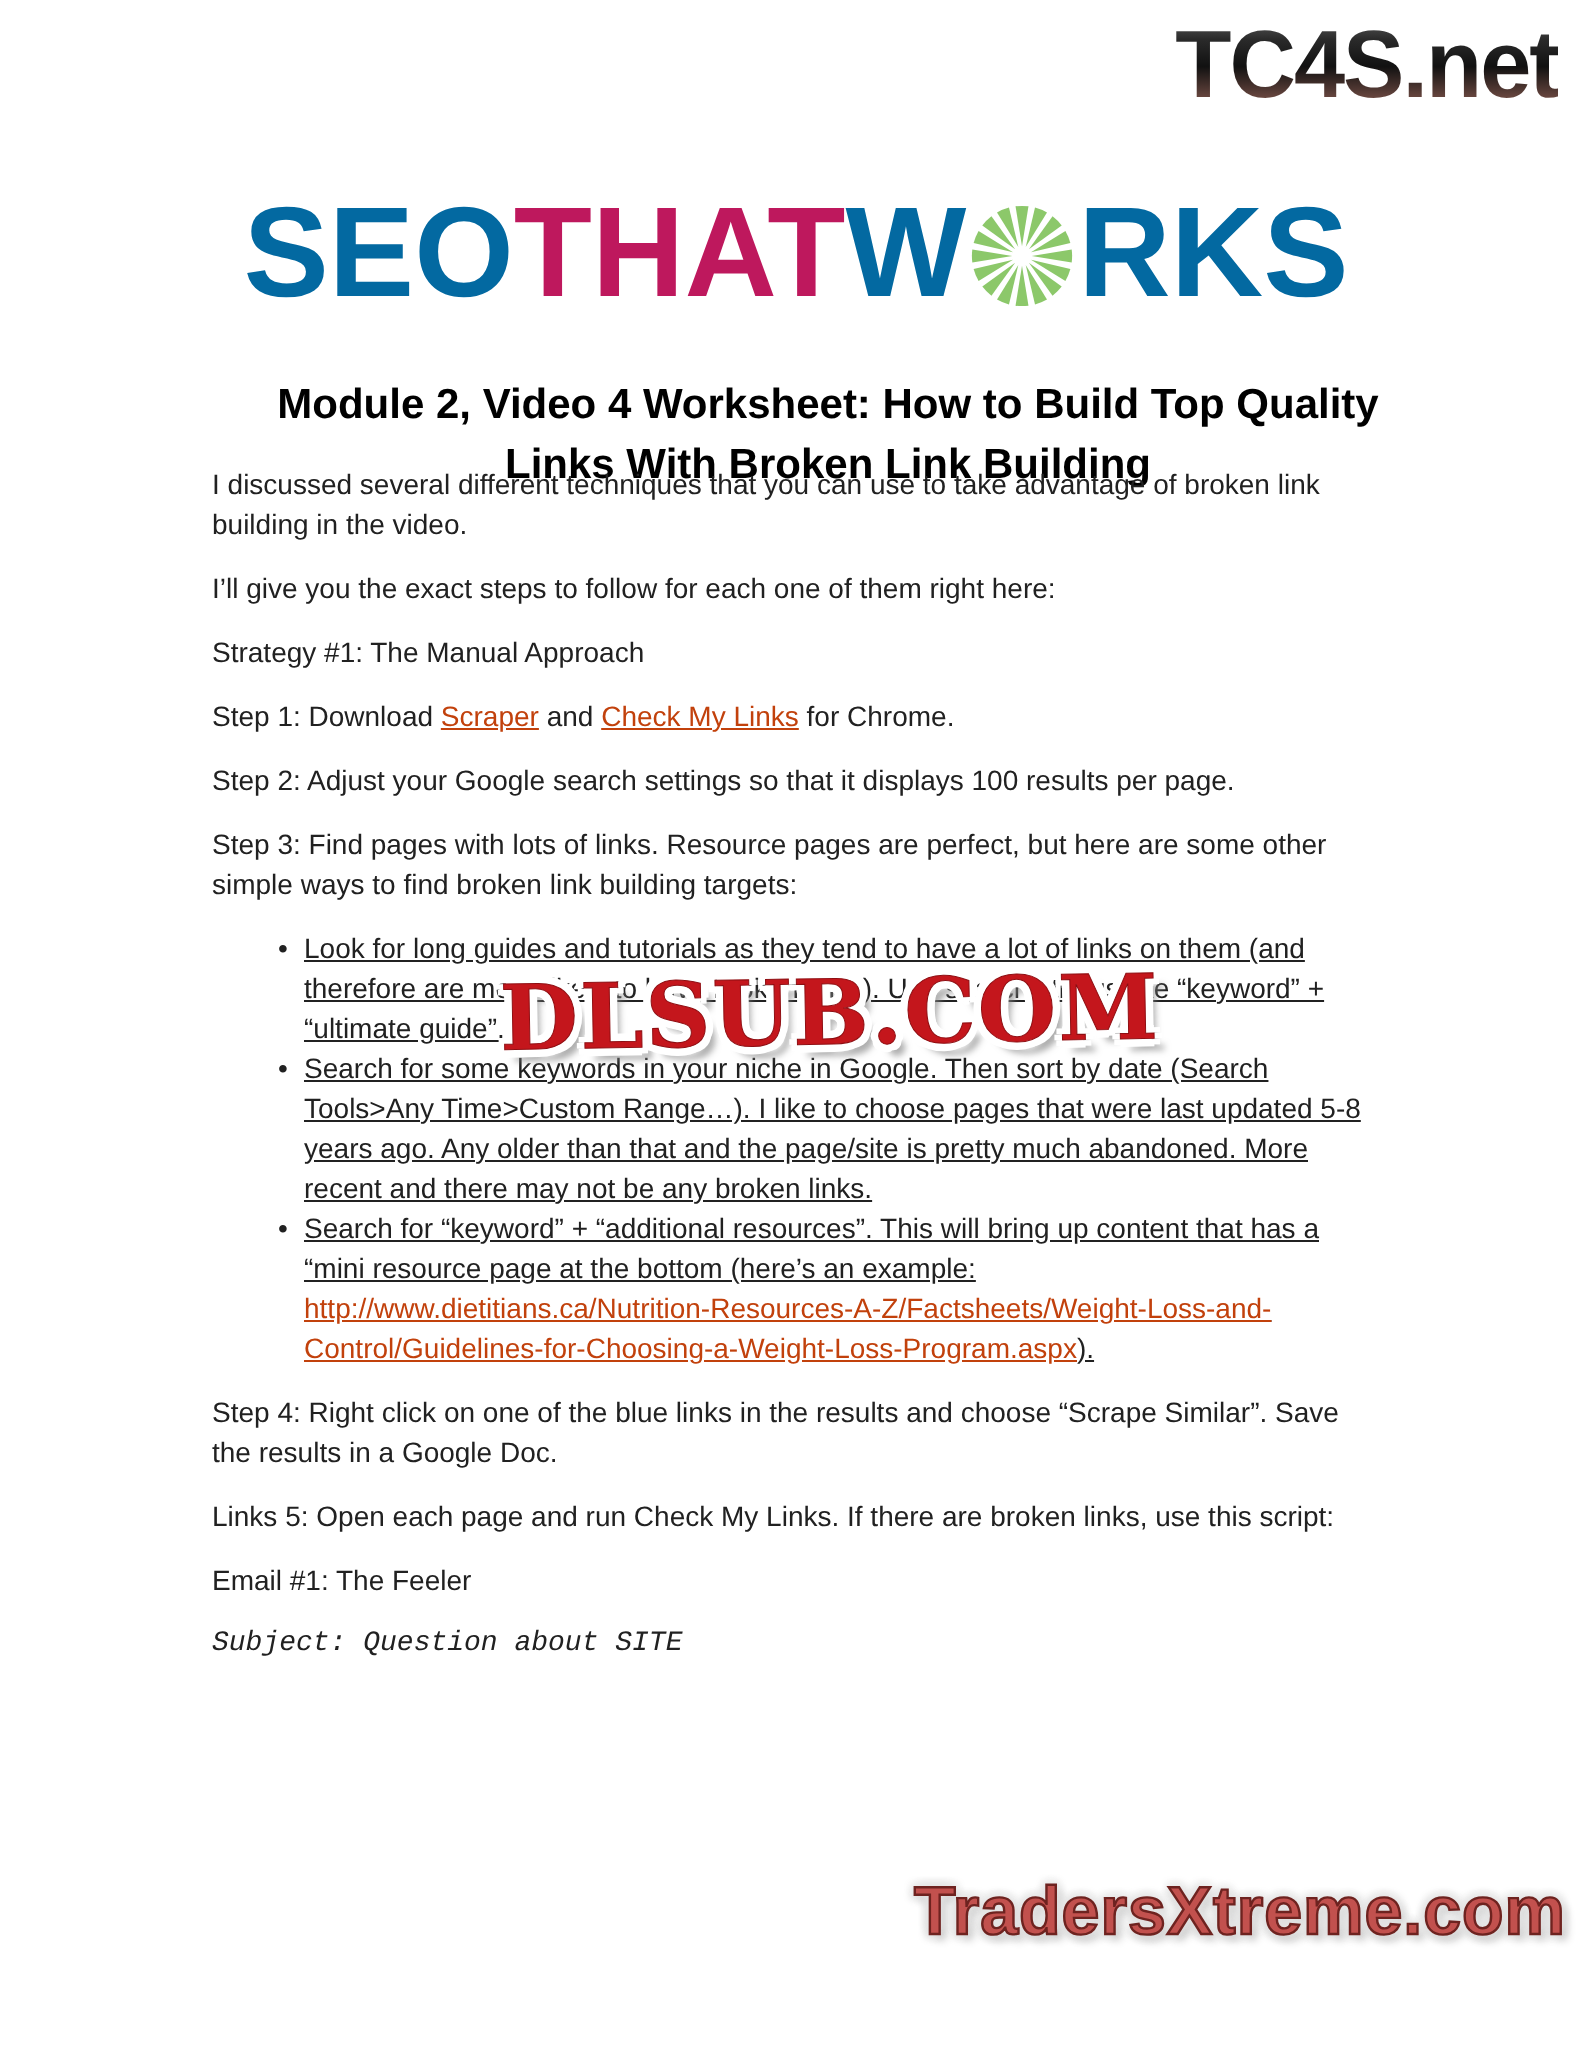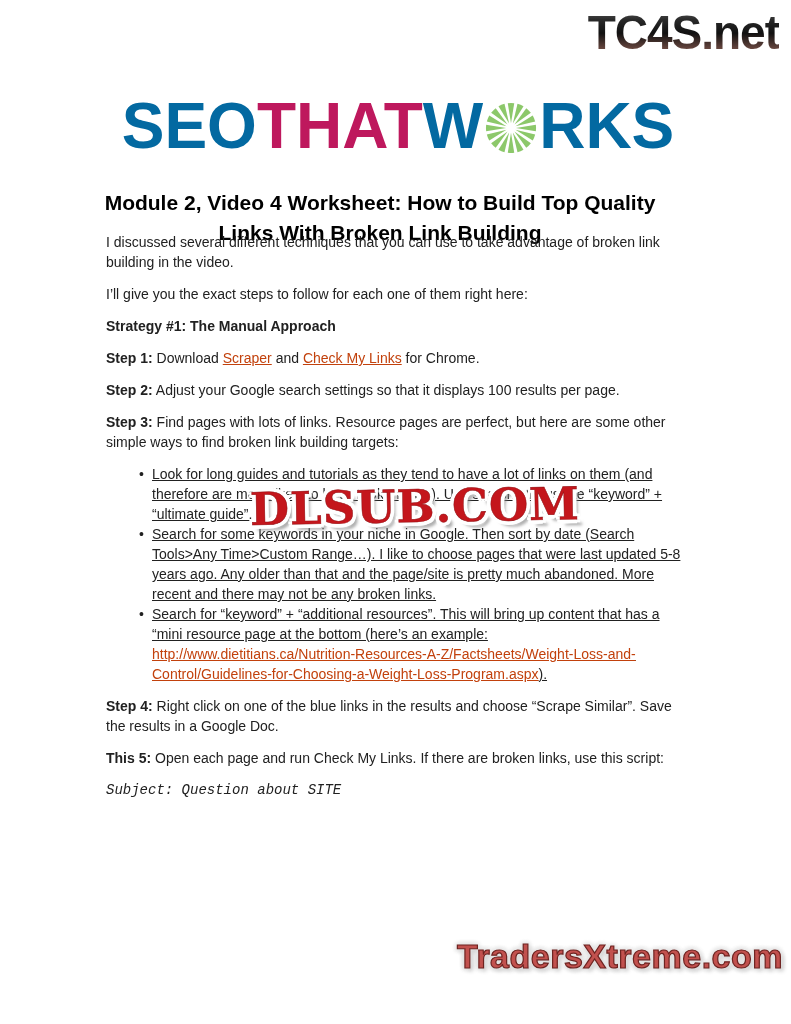--- a/index.html
+++ b/index.html
@@ -23,31 +23,31 @@
   .logo{
     position:absolute;top:96px;left:106px;width:584px;height:60px;
     display:flex;align-items:center;justify-content:center;
     font-size:64px;font-weight:700;letter-spacing:0px;white-space:nowrap;
   }
   .logo .green{color:#0369a1;}
   .logo .gray{color:#be185d;}
   .starburst{width:54px;height:54px;margin:0 1px;transform:translateY(2px);}
   
   .title{
-    position:absolute;top:174px;left:88px;width:584px;
+    position:absolute;top:174px;left:122px;width:584px;
     text-align:center;font-size:21px;font-weight:700;line-height:30px;color:#000;
   }
   .title span{display:block;}
   
   .doc{
     position:absolute;top:232px;left:106px;width:584px;
     font-size:14px;line-height:20px;
   }
   .doc p{margin:0 0 12px 0;}
-  .doc .bold{font-weight:700;}
+  .doc .bold{font-weight:400;}
   .doc .italic{font-style:italic;font-family:Liberation Mono, monospace;}
   .doc a{color:#c2410c;text-decoration:underline;cursor:pointer;}
   .doc ul{list-style:none;margin:4px 0 12px 0;padding:0 0 0 33px;}
   .doc li{position:relative;padding-left:13px;margin:0;text-decoration:underline;}
   .doc li::before{content:"\2022";position:absolute;left:0;top:0;}
   
   .dlsub{
     position:absolute;left:250px;top:484px;z-index:50;
     font-family:"DejaVu Serif", serif;font-weight:700;
     font-size:45px;letter-spacing:1px;line-height:1;
@@ -122,22 +122,23 @@
   <p><span class="bold">Step 3:</span><span> Find pages with lots of links. Resource pages are perfect, but here are some other simple ways to find broken link building targets:</span></p>
 
   <ul>
     <li><span>Look for long guides and tutorials as they tend to have a lot of links on them (and therefore are more likely to have broken links). Use search strings like “keyword” + “ultimate guide”.</span></li>
     <li><span>Search for some keywords in your niche in Google. Then sort by date (Search Tools&gt;Any Time&gt;Custom Range…). I like to choose pages that were last updated 5-8 years ago. Any older than that and the page/site is pretty much abandoned. More recent and there may not be any broken links.</span></li>
     <li><span>Search for “keyword” + “additional resources”. This will bring up content that has a “mini resource page at the bottom (here’s an example: </span><a>http://www.dietitians.ca/Nutrition-Resources-A-Z/Factsheets/Weight-Loss-and-Control/Guidelines-for-Choosing-a-Weight-Loss-Program.aspx</a><span>).</span></li>
   </ul>
 
   <p><span class="bold">Step 4:</span><span> Right click on one of the blue links in the results and choose “Scrape Similar”. Save the results in a Google Doc.</span></p>
 
-  <p><span class="bold">This 5:</span><span> Open each page and run Check My Links. If there are broken links, use this script:</span></p>
+  <p><span class="bold">Links 5:</span><span> Open each page and run Check My Links. If there are broken links, use this script:</span></p>
 
+  <p class="bold">Email #1: The Feeler</p>
 
 
   <p class="italic">Subject: Question about SITE</p>
 </div>
 
 <div class="dlsub">DLSUB.COM</div>
 
 <div class="traders">TradersXtreme.com</div>
 
 </body></html>

